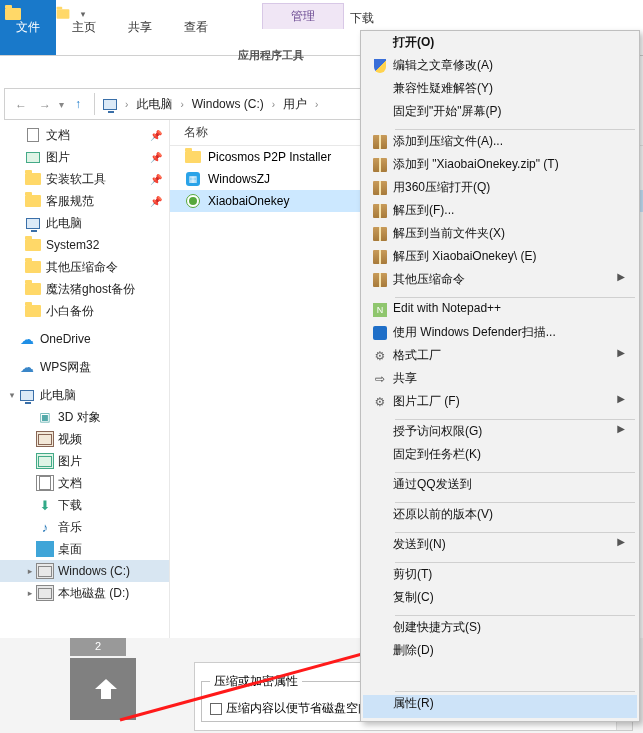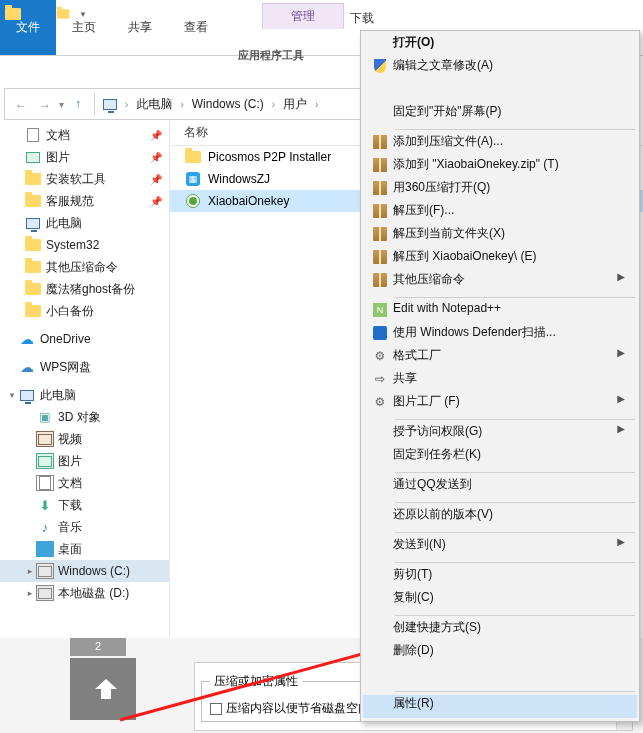--- a/index.html
+++ b/index.html
@@ -355,20 +355,21 @@
       <span class="lbl">打开(O)</span>
     </div>
     <div class="mi">
       <span class="ic">
         <span class="shield-ic"></span>
       </span>
       <span class="lbl">编辑之文章修改(A)</span>
     </div>
     <div class="mi">
       <span class="ic"></span>
+      <span class="lbl">兼容性疑难解答(Y)</span>
     </div>
     <div class="mi">
       <span class="ic"></span>
       <span class="lbl">固定到"开始"屏幕(P)</span>
     </div>
     <div class="sep"></div>
     <div class="mi">
       <span class="ic">
         <span class="zip-ic"></span>
       </span>

